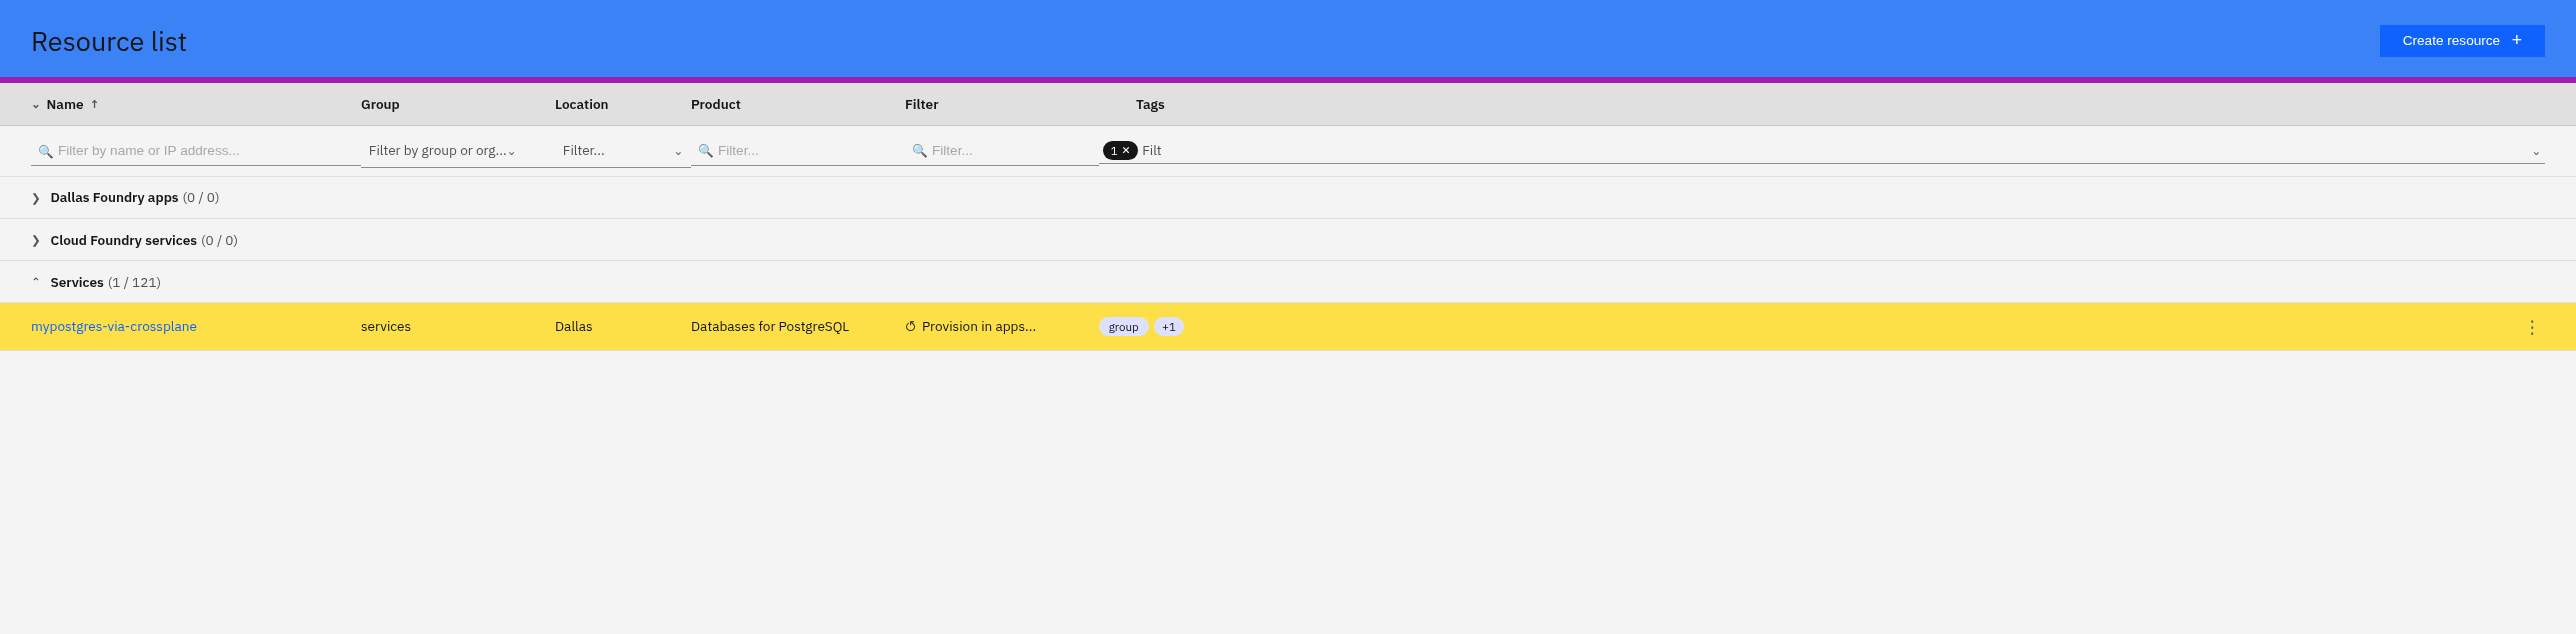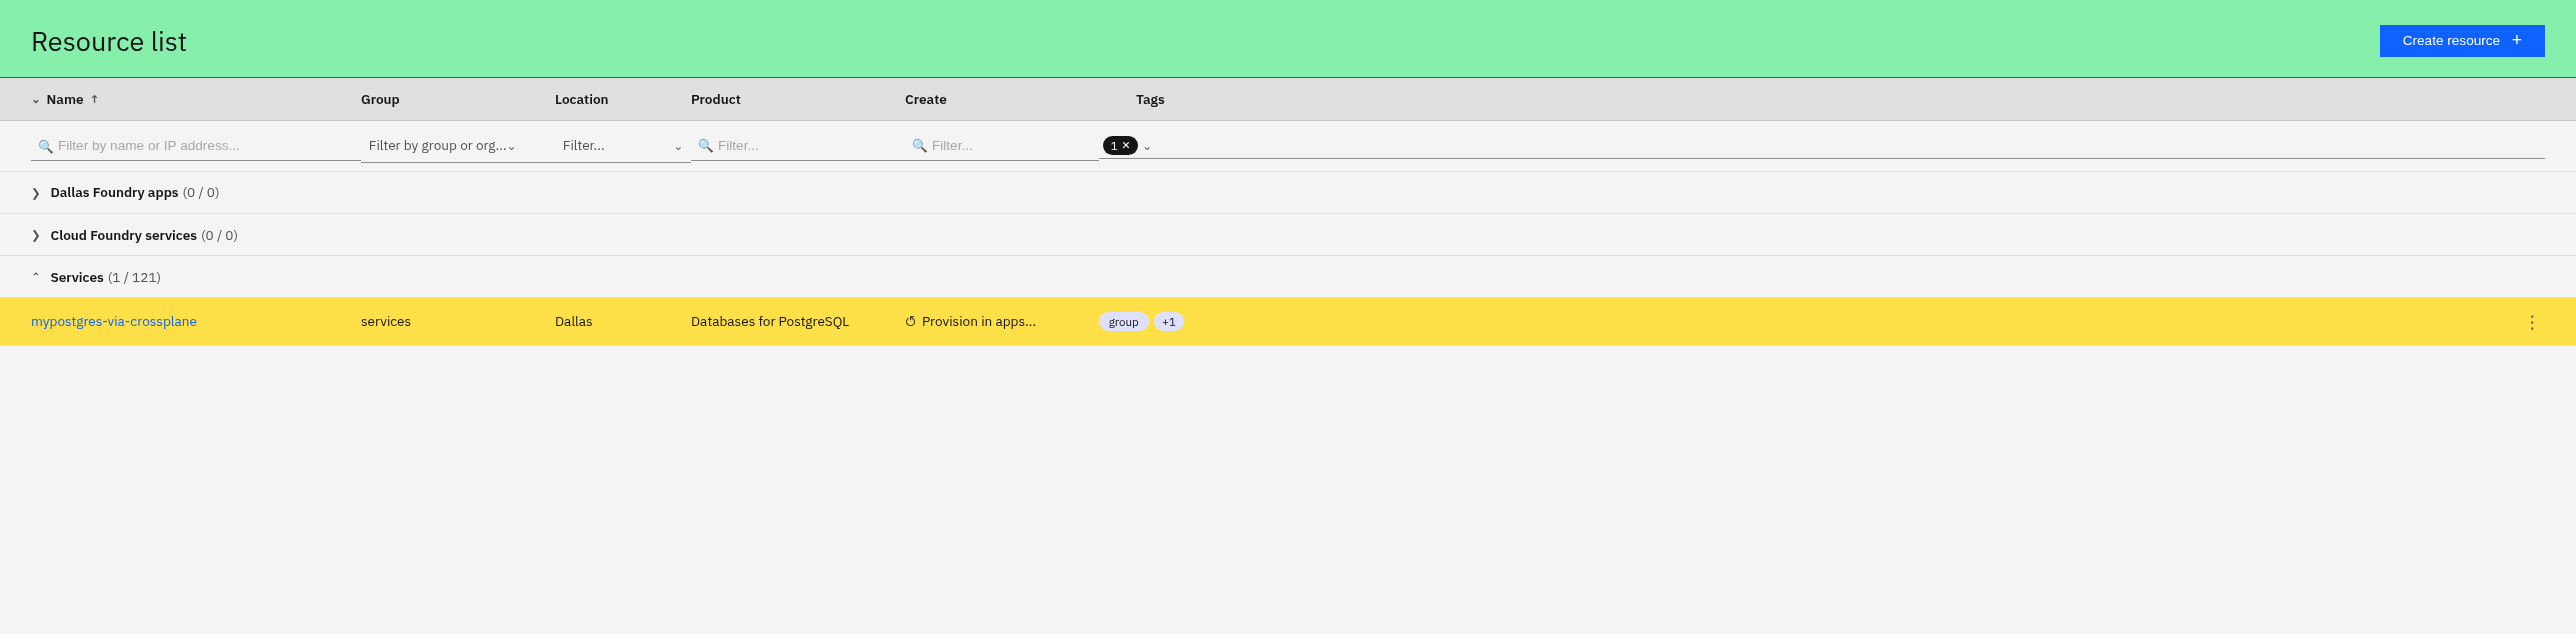--- a/index.html
+++ b/index.html
@@ -5,26 +5,26 @@
     * { box-sizing: border-box; margin: 0; padding: 0; }
     body {
       font-family: 'IBM Plex Sans', Arial, sans-serif;
       background: #f4f4f4;
       color: #161616;
       font-size: 13.6px;
     }
 
     
     .page-header {
-      background: #86efac;
+      background: #3b82f6;
       padding: 23px 31px 19.4px 31px;
       display: flex;
       align-items: center;
       justify-content: space-between;
-      border-bottom: 1px solid #a21caf;
+      border-bottom: 6px solid #a21caf;
       gap: 20px;
     }
     .page-title {
       font-size: 27px;
       font-weight: 400;
       color: #161616;
     }
     .create-resource-btn {
       background: #0f62fe;
       color: #fff;
@@ -286,21 +286,21 @@
   <div class="th-group">
     <span>Group</span>
   </div>
   <div class="th-location">
     <span>Location</span>
   </div>
   <div class="th-product">
     <span>Product</span>
   </div>
   <div class="th-status">
-    <span>Create</span>
+    <span>Filter</span>
   </div>
   <div class="th-tags">
     <span>Tags</span>
   </div>
 </div>
 
 <div class="filter-row">
   <div class="filter-name-wrapper">
     <span class="search-icon">🔍</span>
     <input class="filter-name-input" type="text" placeholder="Filter by name or IP address..." style="">
@@ -319,20 +319,21 @@
   </div>
   <div class="filter-status-wrapper">
     <span class="search-icon">🔍</span>
     <input class="filter-status-input" type="text" placeholder="Filter..." style="">
   </div>
   <div class="filter-tags-wrapper">
     <div class="tag-chip">
       <span>1</span>
       <span class="close-icon">✕</span>
     </div>
+    <span class="filter-tags-text">Filt</span>
     <span class="filter-tags-chevron">⌄</span>
   </div>
 </div>
 
 <div class="table-body">
 
   <div class="section-row">
     <span class="section-chevron">❯</span>
     <span class="section-label">Dallas Foundry apps</span>
     <span class="section-count">(0 / 0)</span>

